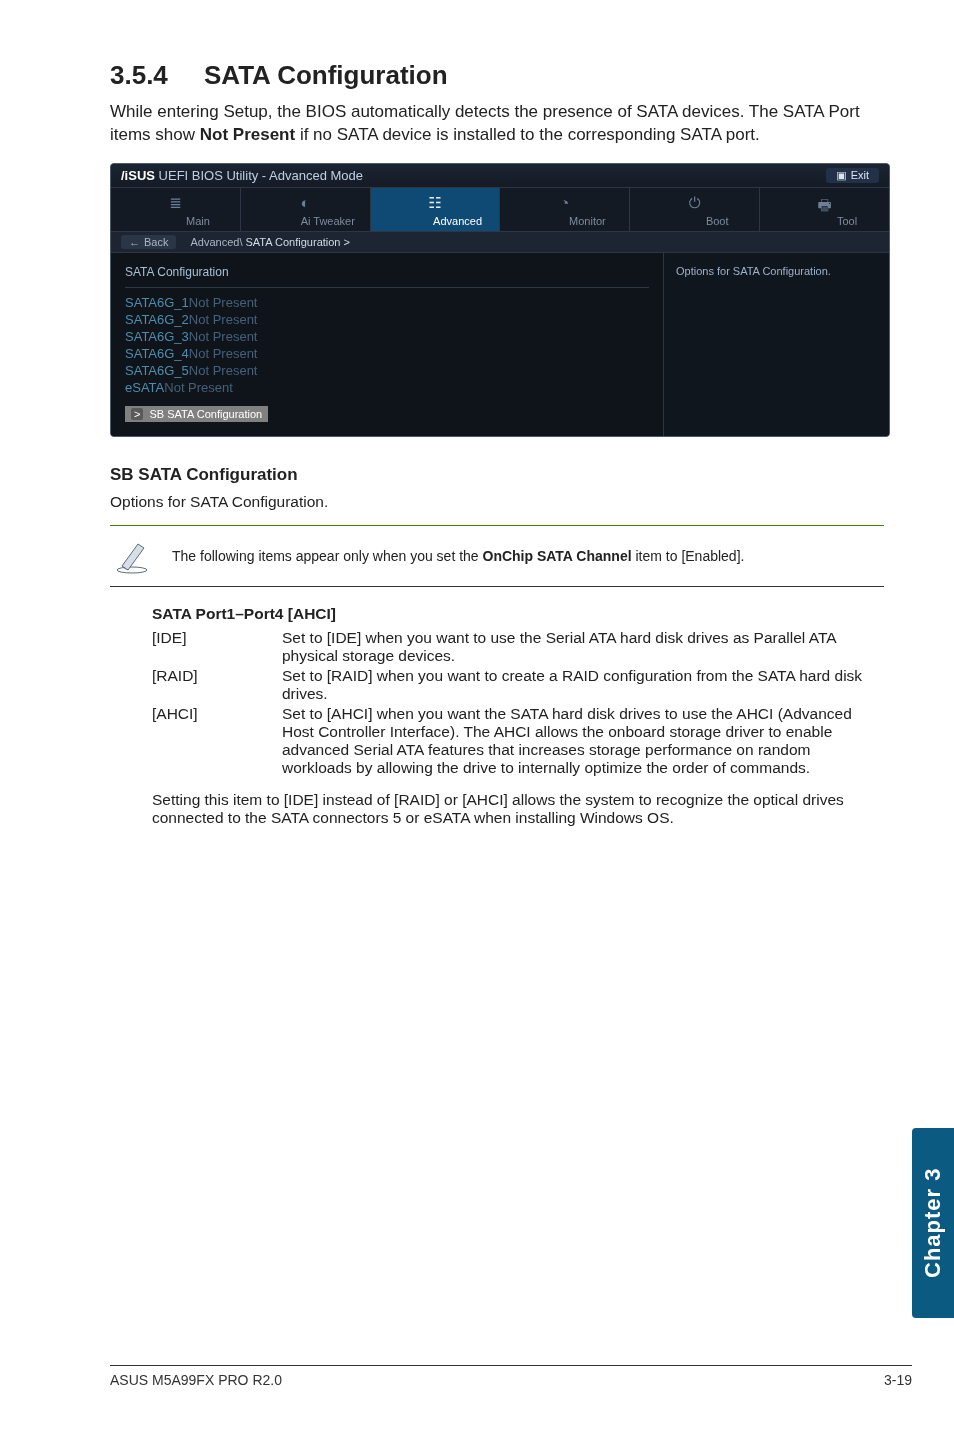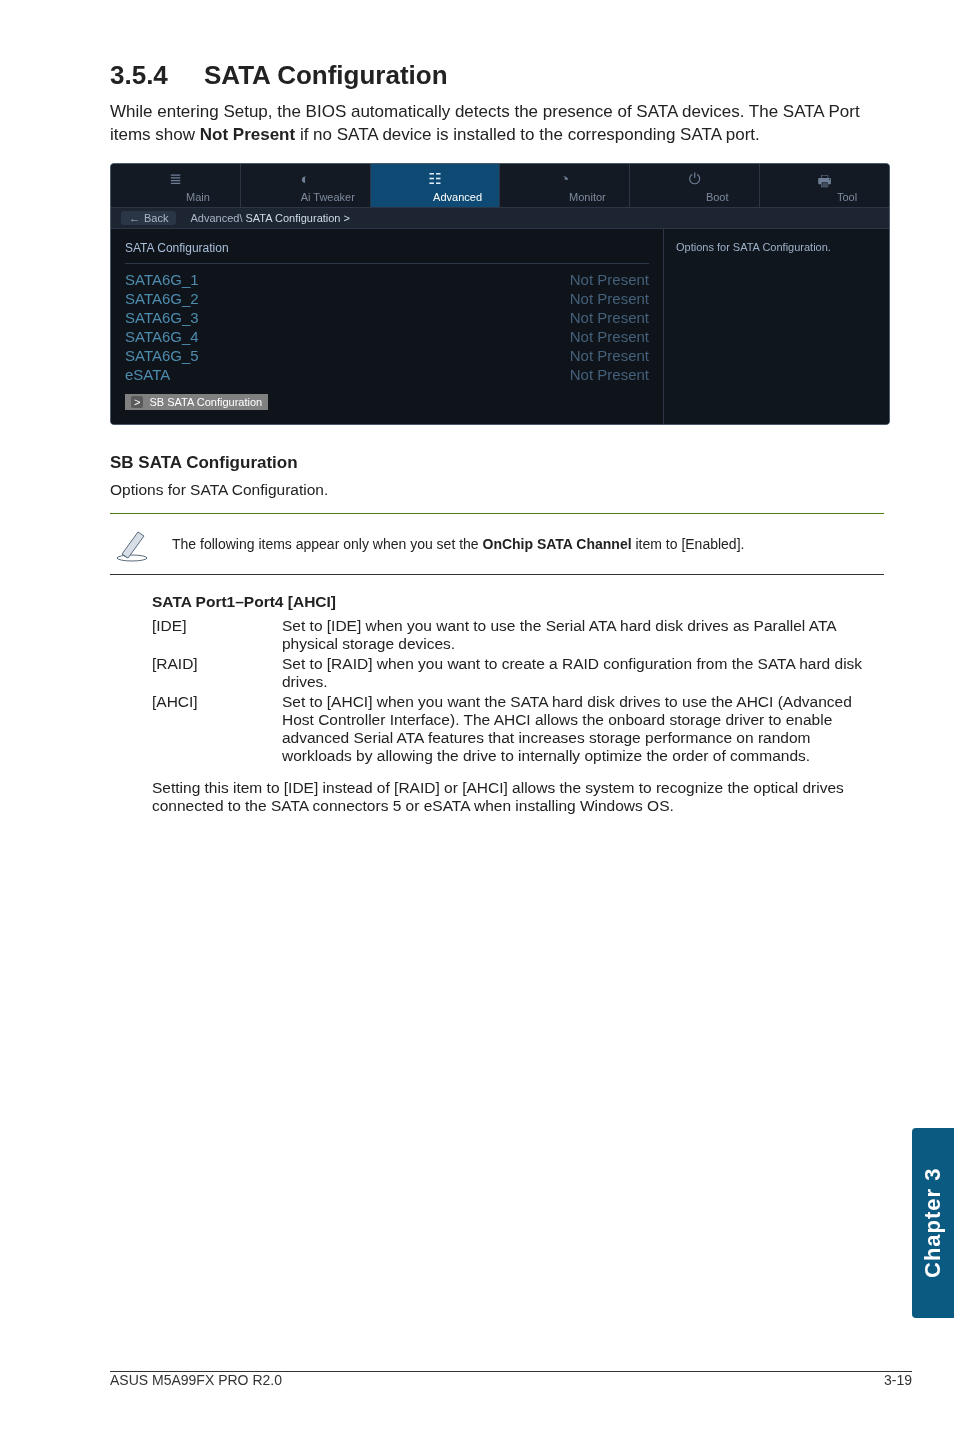--- a/index.html
+++ b/index.html
@@ -117,24 +117,23 @@
     color: #8fa0b5;
   }
   .bl-head {
     color: #a9bfd9;
     padding: 4px 0 8px;
     border-bottom: 1px solid #2d3948;
     margin-bottom: 6px;
   }
   .bl-row {
     display: flex;
-    justify-content: space-between;
     padding: 1px 0;
     color: #4e8cae;
-    font-size: 15px;
+    font-size: 13px;
   }
   .bl-row .v { color: #44607a; }
   .bl-sel {
     margin-top: 10px;
     background: #808080;
     color: #fff;
     padding: 2px 6px;
     display: inline-flex;
     align-items: center;
     gap: 6px;
@@ -181,20 +180,21 @@
     flex-shrink: 0;
     display:flex; align-items:center; justify-content:center;
   }
   .note-text { font-size: 14px; line-height: 1.3; }
 
   
   .footer {
     position: absolute;
     left: 110px; right: 42px; bottom: 50px;
     border-top: 1px solid #333;
+    padding-top: 6px;
     display: flex;
     justify-content: space-between;
     font-size: 14px;
     color: #333;
   }
 
   
   .side-tab {
     position: absolute;
     right: 0;
@@ -223,20 +223,29 @@
   <h2 class="section-title">
     <span>3.5.4</span>&nbsp;&nbsp;&nbsp;&nbsp;
     <span>SATA Configuration</span>
   </h2>
 
   <p class="lead">
     <span>While entering Setup, the BIOS automatically detects the presence of SATA devices. The SATA Port items show </span><span class="bold">Not Present</span><span> if no SATA device is installed to the corresponding SATA port.</span>
   </p>
 
   <div class="bios">
+    <div class="bios-title">
+      <span class="brand">
+        <b>/iSUS</b><span> UEFI BIOS Utility - Advanced Mode</span>
+      </span>
+      <span class="bios-exit">
+        <span>▣</span>
+        <span>Exit</span>
+      </span>
+    </div>
 
     <div class="bios-tabs">
       <div class="bios-tab">
         <span class="icon">≣</span>
         <span class="txt">Main</span>
       </div>
       <div class="bios-tab">
         <span class="icon">◐</span>
         <span class="txt">Ai Tweaker</span>
       </div>

